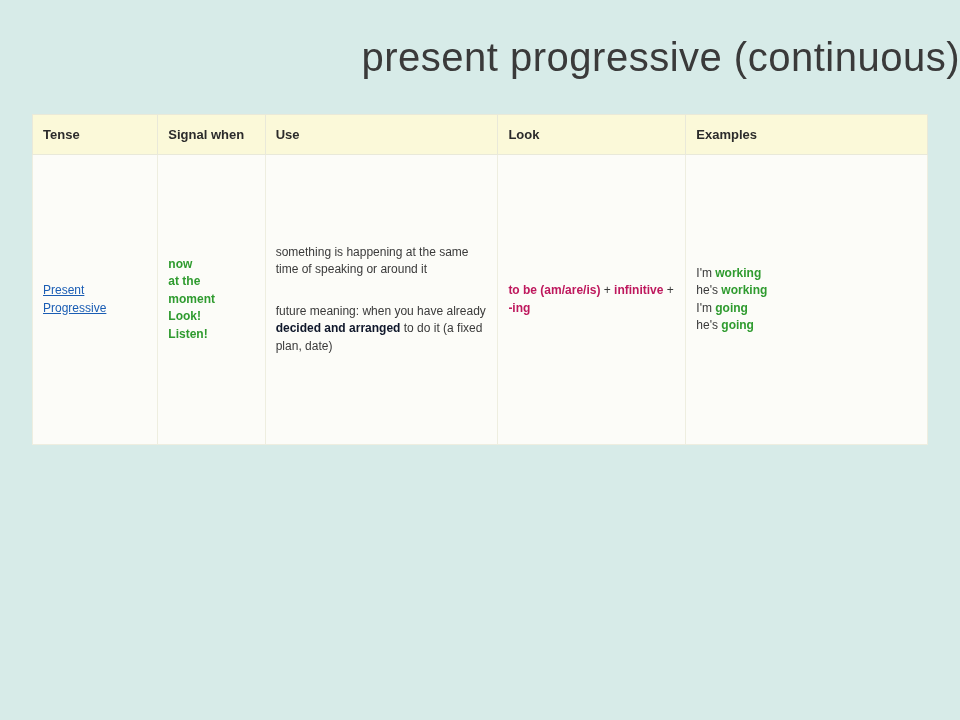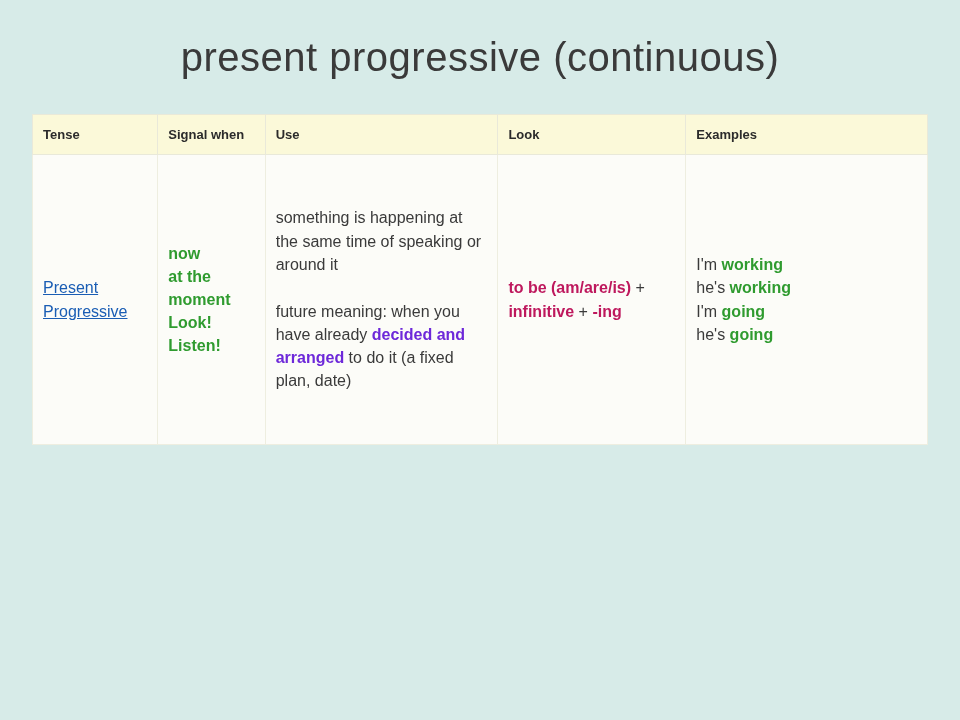--- a/index.html
+++ b/index.html
@@ -9,21 +9,21 @@
     height: 720px;
     background: #d7ebe8;
     font-family: Verdana, Arial, sans-serif;
     color: #333;
     position: relative;
   }
   .title {
     font-size: 40px;
     color: #3a3a3a;
     font-weight: normal;
-    text-align: center;
+    text-align: right;
     padding-top: 35px;
     padding-bottom: 22px;
     letter-spacing: 0.5px;
     font-family: Arial, sans-serif;
   }
   .table-wrap {
     padding: 12px 32px;
   }
   table {
     border-collapse: collapse;
@@ -35,41 +35,41 @@
     text-align: left;
     font-weight: bold;
     font-size: 13px;
     color: #2b2b2b;
     padding: 12px 10px;
     border: 1px solid #e9e9d9;
     vertical-align: middle;
   }
   td {
     background: #fcfcf8;
-    font-size: 16px;
+    font-size: 12px;
     color: #3a3a3a;
     padding: 14px 10px;
     border: 1px solid #eeeee0;
     vertical-align: middle;
     line-height: 1.45;
   }
   .col-tense   { width: 14%; }
   .col-signal  { width: 12%; }
   .col-use     { width: 26%; }
   .col-form    { width: 21%; }
   .col-example { width: 27%; }
 
   .link {
     color: #1a5db4;
     text-decoration: underline;
     margin-top: 24px;
   }
   .green { color: #2f9b2f; font-weight: bold; }
   .red   { color: #be185d; font-weight: bold; }
-  .plain-bold { font-weight: bold; color: #6d28d9; }
+  .plain-bold { font-weight: bold; color: #0f172a; }
   .use-block + .use-block { margin-top: 24px; }
   .tall td { height: 290px; }
 </style>
 </head>
 <body>
 
 <div class="title">present progressive (continuous)</div>
 
 <div class="table-wrap">
 <table>

